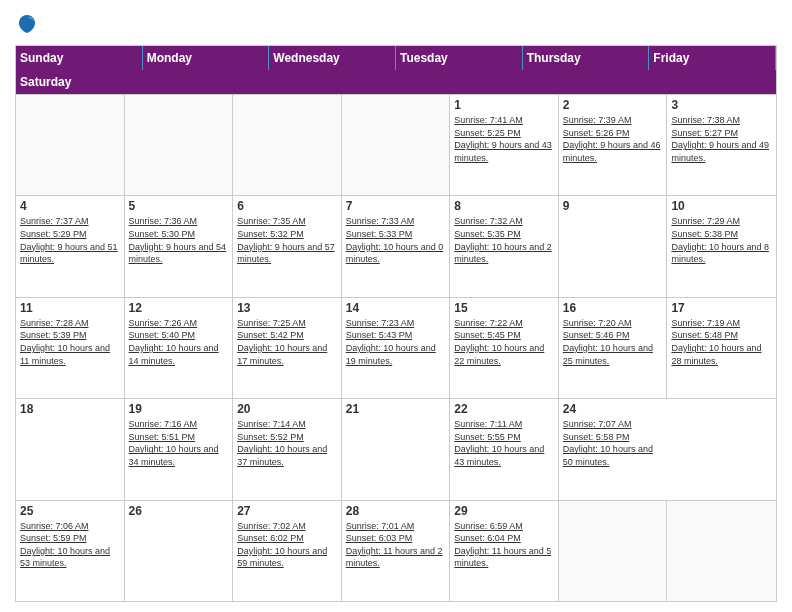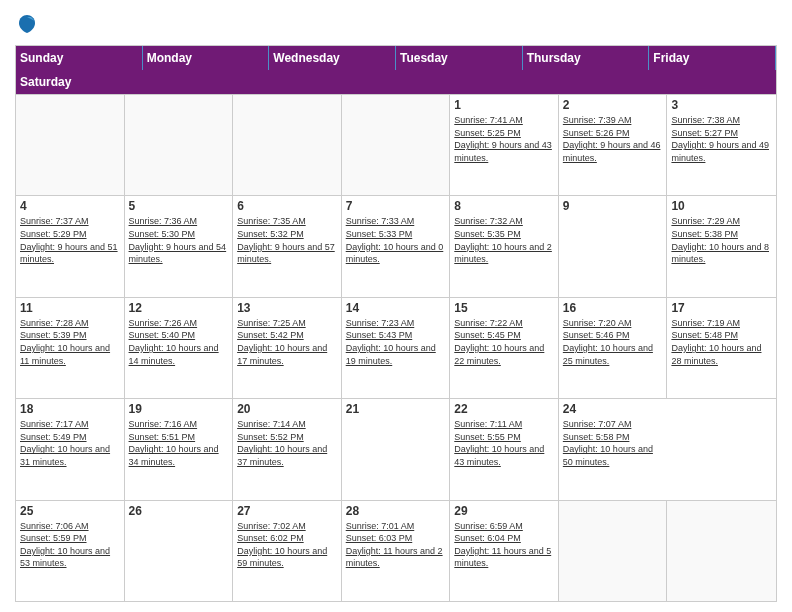--- a/index.html
+++ b/index.html
@@ -222,21 +222,20 @@
             <div class="cell-info">Sunrise: 7:20 AM<br>Sunset: 5:46 PM<br>Daylight: 10 hours and 25 minutes.</div>
           </div>
           <div class="cal-cell">
             <span class="cell-day">17</span>
             <div class="cell-info">Sunrise: 7:19 AM<br>Sunset: 5:48 PM<br>Daylight: 10 hours and 28 minutes.</div>
           </div>
         </div>
         <div class="cal-row">
           <div class="cal-cell">
             <span class="cell-day">18</span>
-            <div class="cell-info">Sunrise: 7:17 AM<br>Sunset: 5:49 PM<br>Daylight: 10 hours and 31 minutes.</div>
           </div>
           <div class="cal-cell">
             <span class="cell-day">19</span>
             <div class="cell-info">Sunrise: 7:16 AM<br>Sunset: 5:51 PM<br>Daylight: 10 hours and 34 minutes.</div>
           </div>
           <div class="cal-cell">
             <span class="cell-day">20</span>
             <div class="cell-info">Sunrise: 7:14 AM<br>Sunset: 5:52 PM<br>Daylight: 10 hours and 37 minutes.</div>
           </div>
           <div class="cal-cell">

